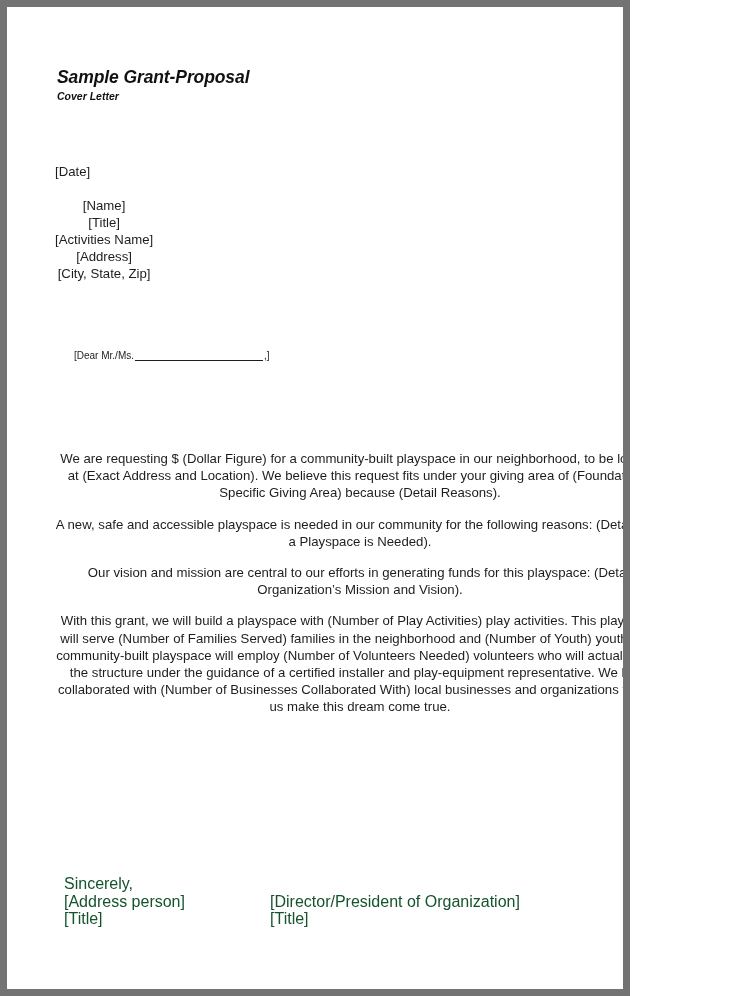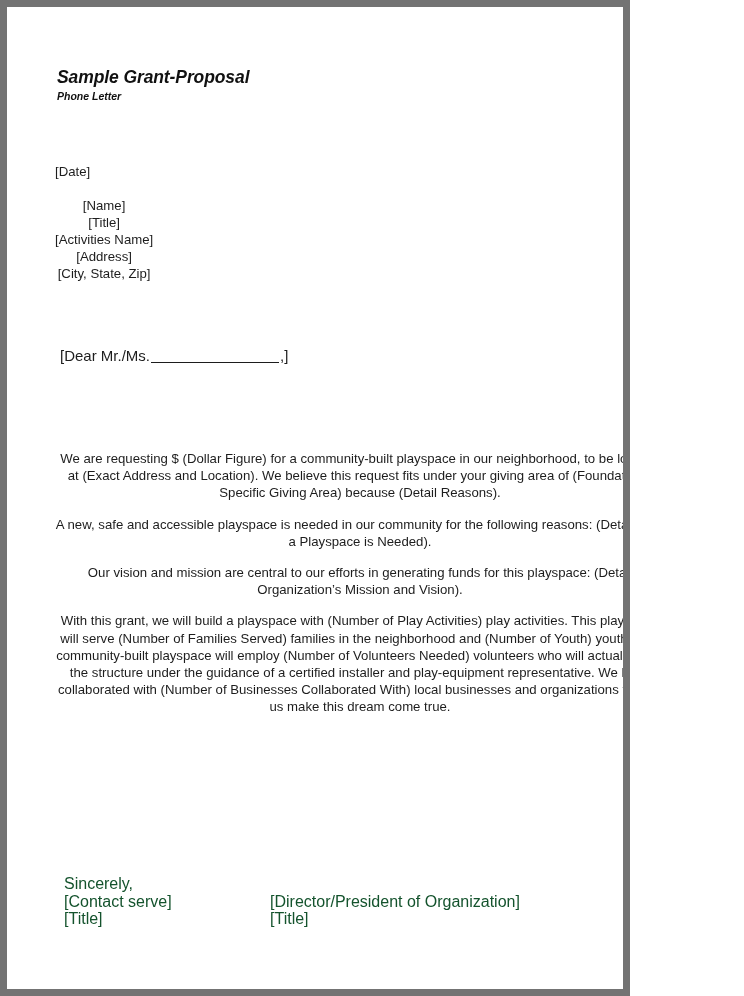--- a/index.html
+++ b/index.html
@@ -78,23 +78,23 @@
     line-height: 17px;
     color: #1d1d1d;
   }
   .recipient-block div {
     white-space: nowrap;
     text-align: center;
   }
 
   .salutation {
     position: absolute;
-    left: 53px;
+    left: 67px;
     top: 340px;
-    font-size: 15px;
+    font-size: 10px;
     line-height: 17px;
     color: #1d1d1d;
     white-space: nowrap;
   }
   .salutation .blank {
     display: inline-block;
     width: 128px;
     border-bottom: 1.4px solid #1d1d1d;
     vertical-align: -2px;
     margin: 0 1px;
@@ -147,21 +147,21 @@
   }
 </style>
 </head>
 <body>
 
 <div class="page">
   <div class="page-inner">
 
     <div class="doc-header">
       <div class="doc-title">Sample Grant-Proposal</div>
-      <div class="doc-subtitle">Phone Letter</div>
+      <div class="doc-subtitle">Cover Letter</div>
     </div>
 
     <div class="date-line">[Date]</div>
 
     <div class="recipient-block">
       <div>[Name]</div>
       <div>[Title]</div>
       <div>[Activities Name]</div>
       <div>[Address]</div>
       <div>[City, State, Zip]</div>
@@ -173,21 +173,21 @@
       <p>We are requesting $ (Dollar Figure) for a community-built playspace in our neighborhood, to be located at (Exact Address and Location). We believe this request fits under your giving area of (Foundation’s Specific Giving Area) because (Detail Reasons).</p>
       <p>A new, safe and accessible playspace is needed in our community for the following reasons: (Detail Why a Playspace is Needed).</p>
       <p>Our vision and mission are central to our efforts in generating funds for this playspace: (Detail Organization’s Mission and Vision).</p>
       <p>With this grant, we will build a playspace with (Number of Play Activities) play activities. This playspace will serve (Number of Families Served) families in the neighborhood and (Number of Youth) youth. This community-built playspace will employ (Number of Volunteers Needed) volunteers who will actually build the structure under the guidance of a certified installer and play-equipment representative. We have collaborated with (Number of Businesses Collaborated With) local businesses and organizations to help us make this dream come true.</p>
     </div>
 
     <div class="signature">
       <div class="sig-closing">Sincerely,</div>
       <div class="sig-columns">
         <div class="sig-col-left">
-          <div>[Contact serve]</div>
+          <div>[Address person]</div>
           <div>[Title]</div>
         </div>
         <div class="sig-col-right">
           <div>[Director/President of Organization]</div>
           <div>[Title]</div>
         </div>
       </div>
     </div>
 
   </div>

